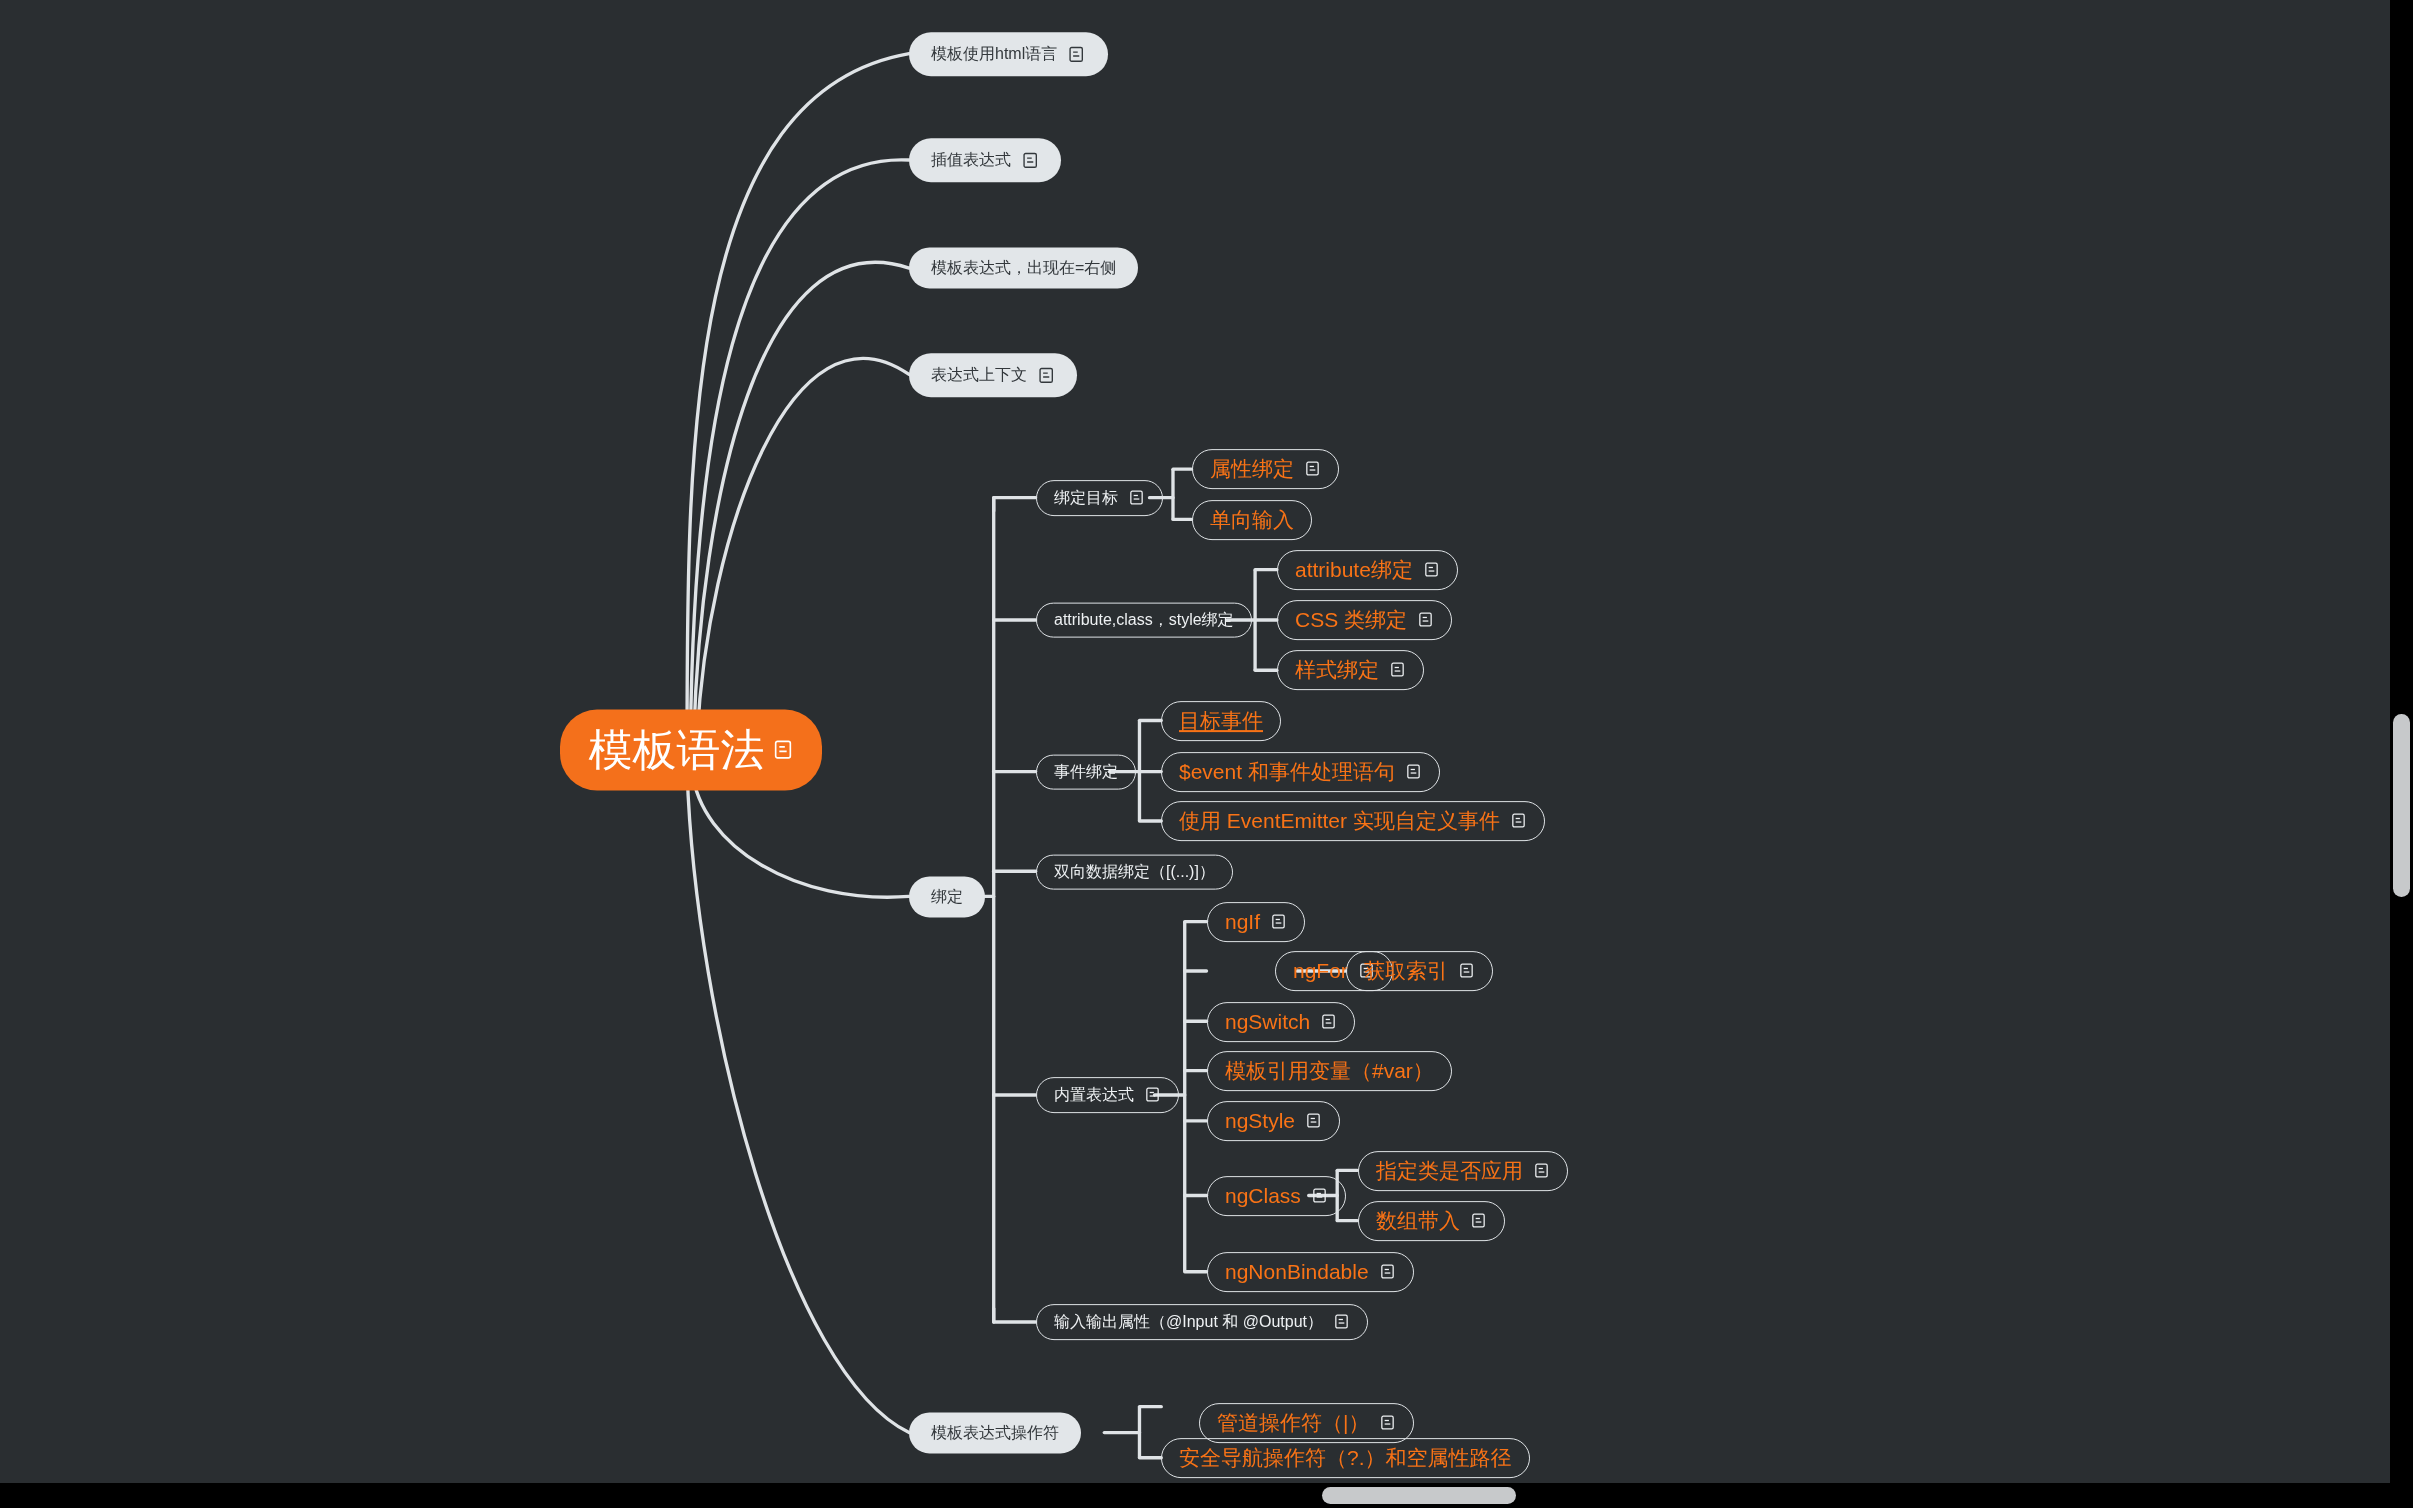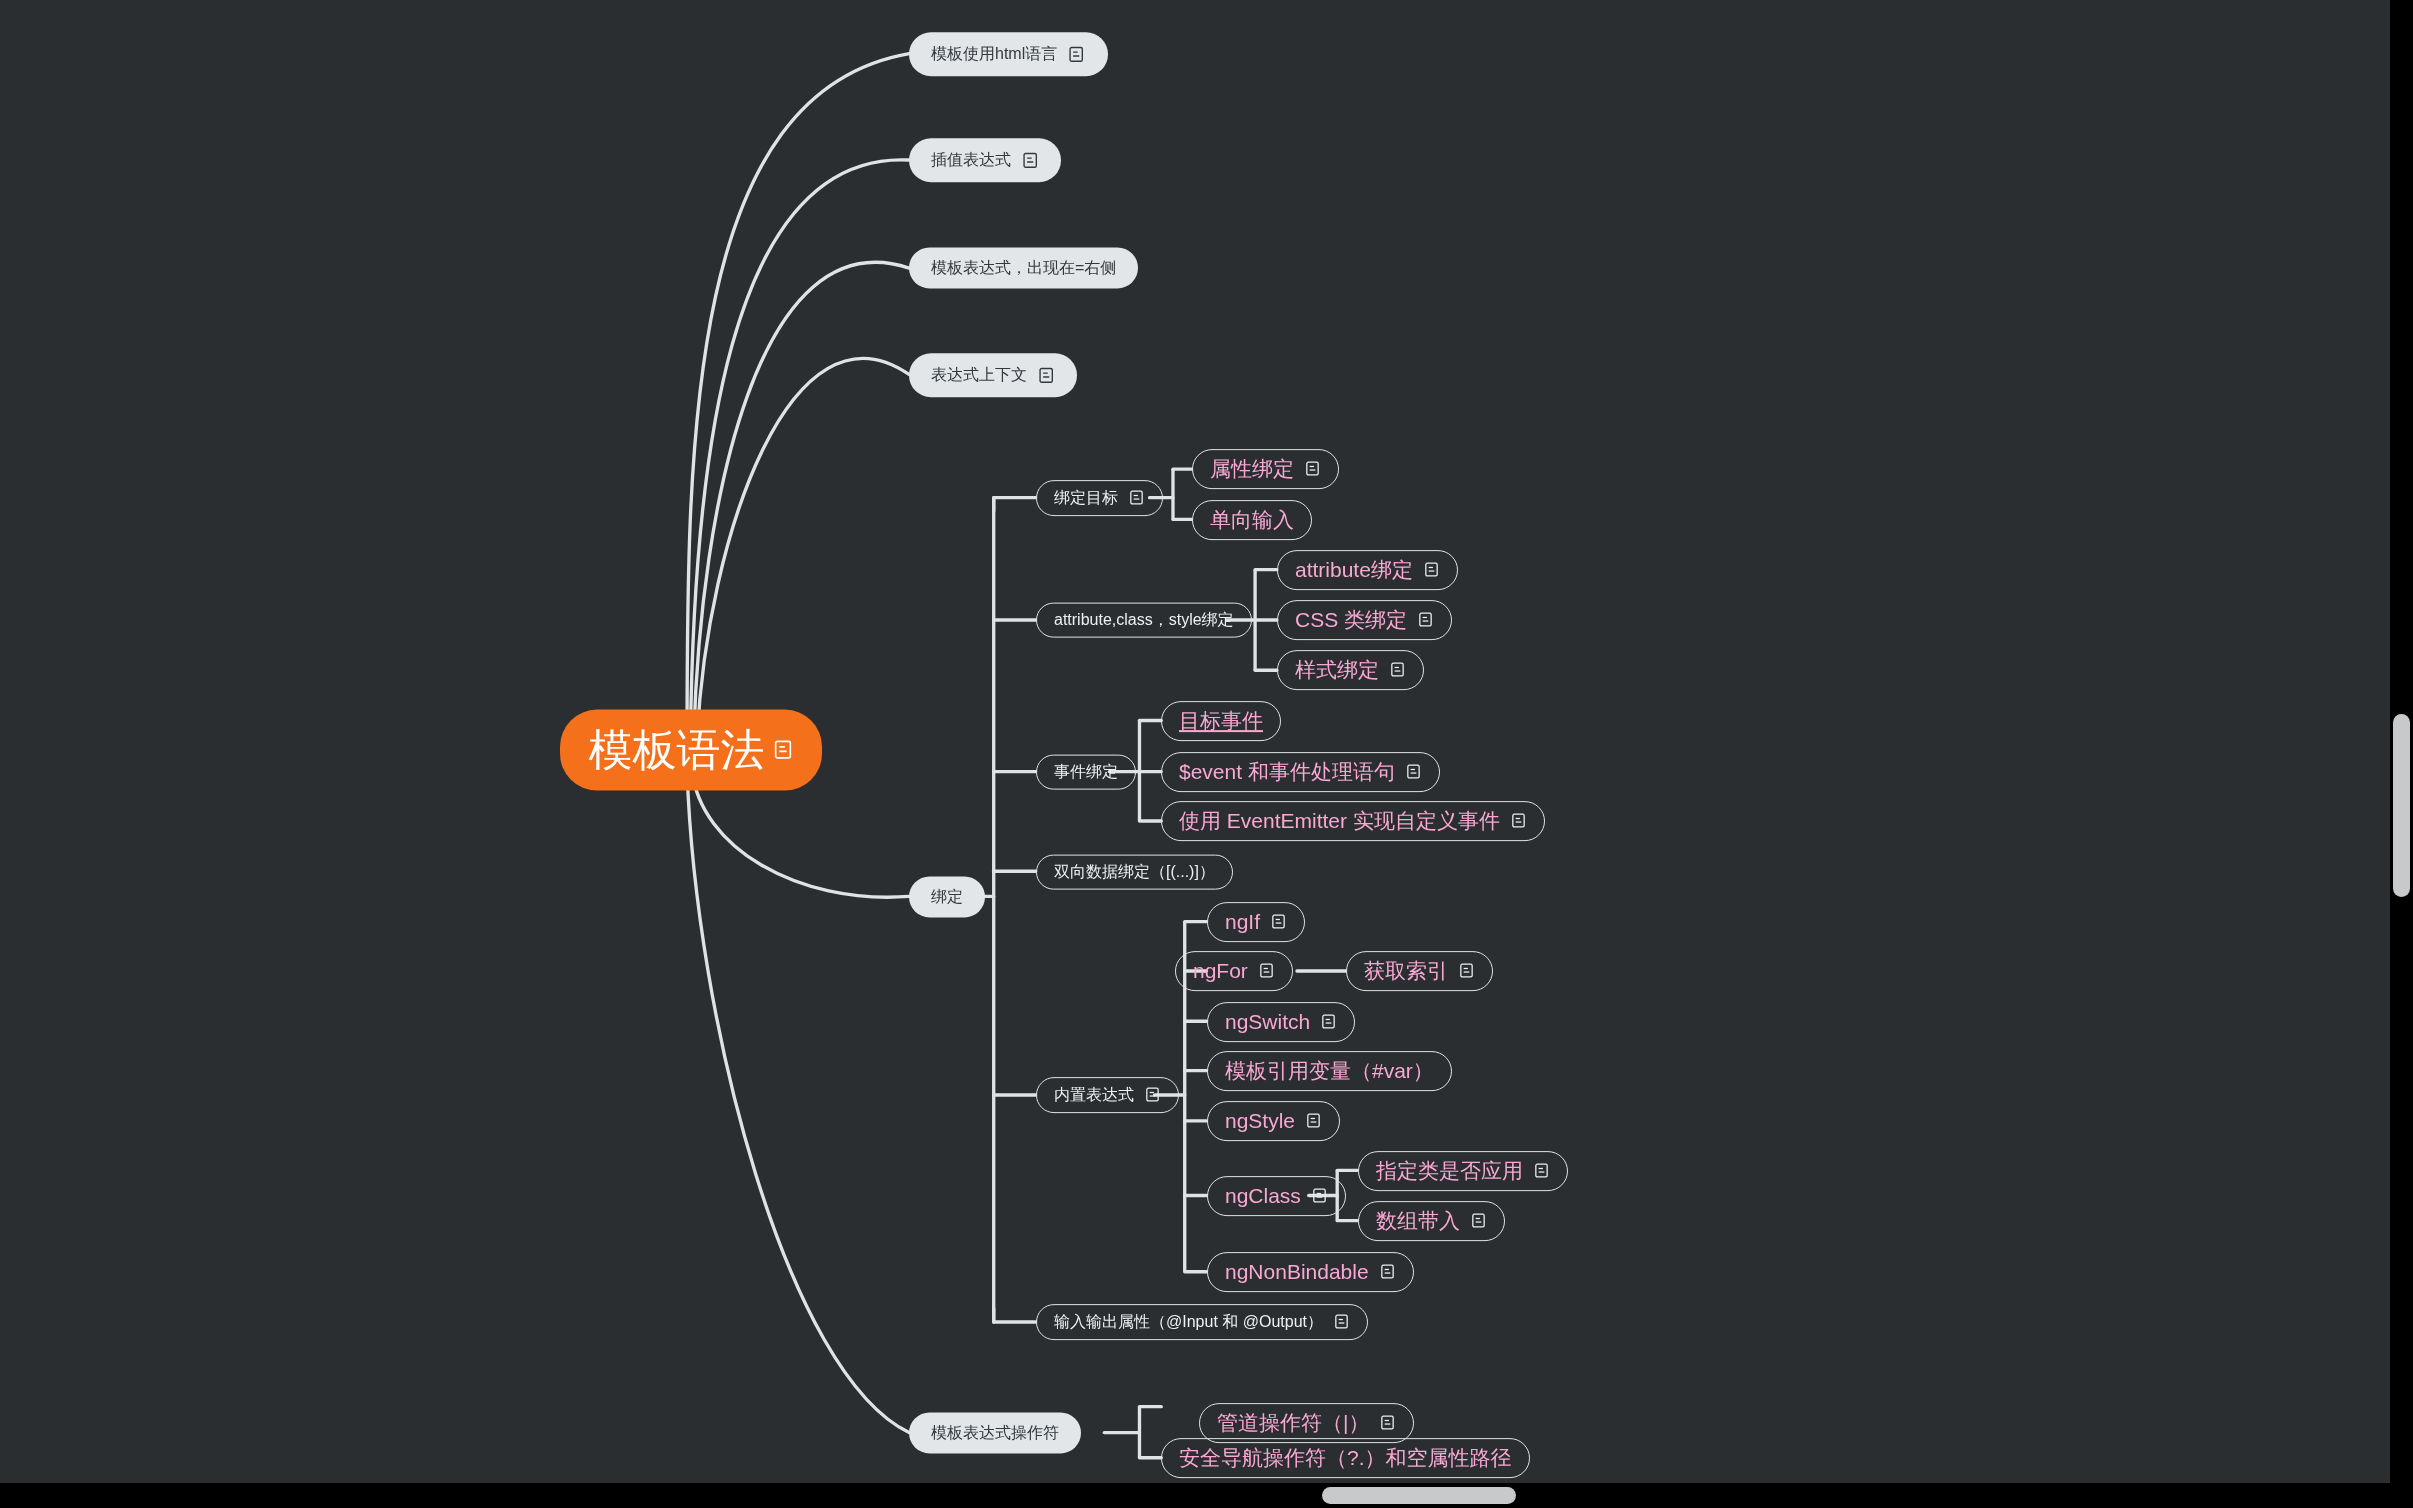--- a/index.html
+++ b/index.html
@@ -57,21 +57,21 @@
   .n-l2 {
     background: transparent;
     color: #eef1f3;
     border: 1.7px solid #dfe3e6;
     border-radius: 23.5px;
     padding: 8.4px 17px;
     font-size: 16px;
   }
   .n-l3 {
     background: transparent;
-    color: #f9a8d4;
+    color: #f97316;
     border: 1.7px solid #dfe3e6;
     border-radius: 23.5px;
     padding: 8.4px 17px;
     font-size: 21px;
   }
 
   
   .note-ico {
     display: inline-block;
     flex: 0 0 auto;
@@ -368,21 +368,21 @@
     <span class="lbl">ngIf</span>
     <span class="note-ico">
       <svg width="17" height="17" viewBox="0 0 24 24">
         <rect x="4" y="3" width="16" height="18" rx="2" fill="none" stroke="#eef1f3" stroke-width="1.8"></rect>
         <line x1="8" y1="9" x2="14" y2="9" stroke="#eef1f3" stroke-width="1.8"></line>
         <line x1="8" y1="14" x2="16" y2="14" stroke="#eef1f3" stroke-width="1.8"></line>
       </svg>
     </span>
   </div>
 
-  <div class="node n-l3" style="left:1175px; top:971px;">
+  <div class="node n-l3" style="left:1275px; top:971px;">
     <span class="lbl">ngFor</span>
     <span class="note-ico">
       <svg width="17" height="17" viewBox="0 0 24 24">
         <rect x="4" y="3" width="16" height="18" rx="2" fill="none" stroke="#eef1f3" stroke-width="1.8"></rect>
         <line x1="8" y1="9" x2="14" y2="9" stroke="#eef1f3" stroke-width="1.8"></line>
         <line x1="8" y1="14" x2="16" y2="14" stroke="#eef1f3" stroke-width="1.8"></line>
       </svg>
     </span>
   </div>
 

